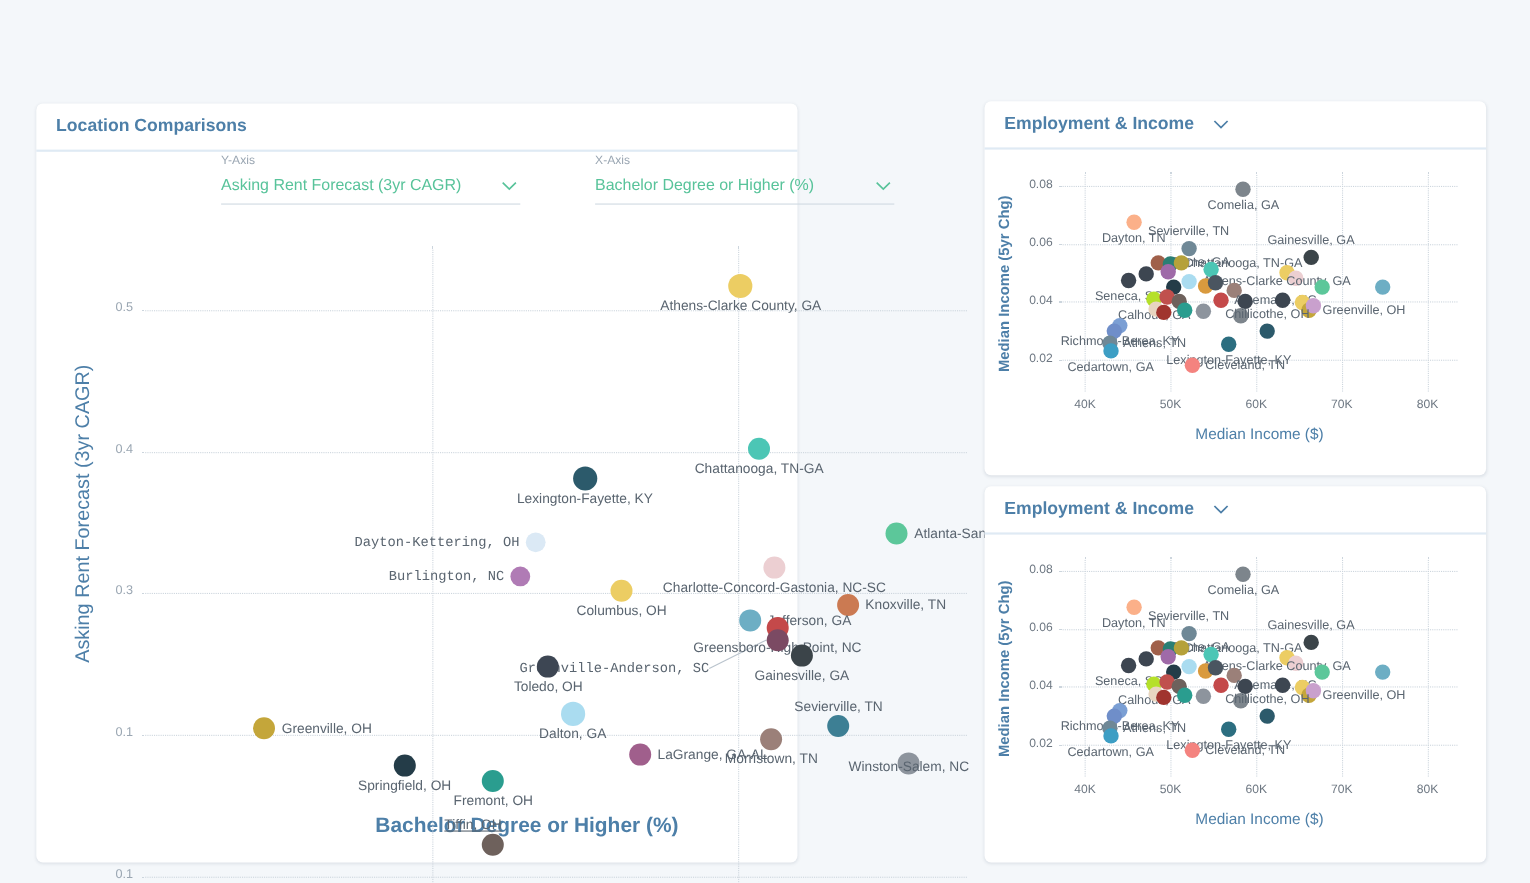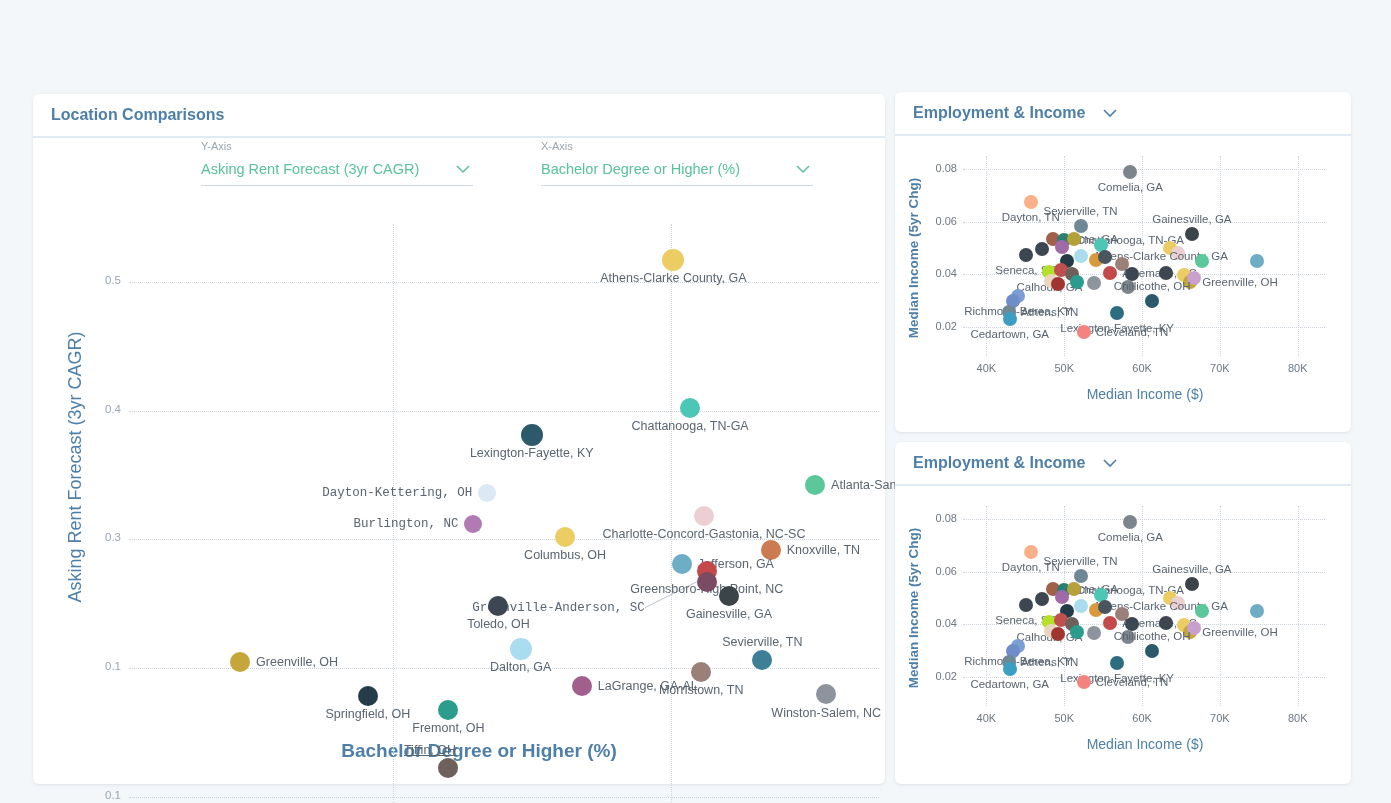--- a/index.html
+++ b/index.html
@@ -35,21 +35,21 @@
     position: absolute; background: #ffffff; border-radius: 6px;
     box-shadow: 0 1px 3px rgba(20,40,70,.10);
   }
   .panel-head {
     height: 44px; display: flex; align-items: center;
     padding: 0 0 0 18px; border-bottom: 2px solid #dfeaf4;
   }
   .panel-title { font-size: 16px; font-weight: bold; color: #4d7fa8; }
   .chev { margin-left: 14px; width: 22px; height: 22px; display:inline-block; }
 
-  #panel-main  { left: 33px;  top: 94px; width: 852px; height: 690px; }
+  #panel-main  { left: 33px;  top: 94px; width: 692px; height: 690px; }
   #panel-ei-1  { left: 895px; top: 92px; width: 456px; height: 340px; }
   #panel-ei-2  { left: 895px; top: 442px; width: 456px; height: 342px; }
 
   
   .selectors { position: absolute; left: 0; top: 44px; width: 100%; height: 62px; }
   .sel { position: absolute; width: 272px; }
   #sel-y { left: 168px; top: 2px; }
   #sel-x { left: 508px; top: 2px; }
   .sel-label { font-size: 11px; color: #9aa6b2; margin-bottom: 7px; }
   .sel-box {
@@ -203,21 +203,21 @@
           <div class="plabel" style="left: 127.111px; top: 437.565px;">Greenville, OH</div>
           <div class="pt" title="Dalton, GA" style="left: 391.667px; top: 424.696px; width: 22px; height: 22px; background: rgb(170, 220, 240);"></div>
           <div class="plabel c" style="left: 391.667px; top: 442.696px;">Dalton, GA</div>
           <div class="pt" title="Sevierville, TN" style="left: 633.333px; top: 436.278px; width: 20px; height: 20px; background: rgb(61, 127, 148);"></div>
           <div class="plabel c" style="left: 633.333px; top: 418.278px;">Sevierville, TN</div>
           <div class="pt" title="Morristown, TN" style="left: 572.222px; top: 447.861px; width: 20px; height: 20px; background: rgb(155, 128, 121);"></div>
           <div class="plabel c" style="left: 572.222px; top: 465.861px;">Morristown, TN</div>
           <div class="pt" title="LaGrange, GA-AL" style="left: 452.778px; top: 462.017px; width: 20px; height: 20px; background: rgb(160, 95, 140);"></div>
           <div class="plabel" style="left: 468.778px; top: 462.017px;">LaGrange, GA-AL</div>
           <div class="pt" title="Winston-Salem, NC" style="left: 697.222px; top: 469.739px; width: 20px; height: 20px; background: rgb(141, 148, 157);"></div>
-          <div class="plabel c" style="left: 697.222px; top: 489px;">Winston-Salem, NC</div>
+          <div class="plabel c" style="left: 697.222px; top: 473px;">Winston-Salem, NC</div>
           <div class="pt" title="Springfield, OH" style="left: 238.889px; top: 472.313px; width: 20px; height: 20px; background: rgb(36, 60, 72);"></div>
           <div class="plabel c" style="left: 238.889px; top: 490.313px;">Springfield, OH</div>
           <div class="pt" title="Fremont, OH" style="left: 319.444px; top: 486.47px; width: 20px; height: 20px; background: rgb(42, 157, 143);"></div>
           <div class="plabel c" style="left: 319.444px; top: 504.47px;">Fremont, OH</div>
           <div class="pt" title="Tiffin, OH" style="left: 319.444px; top: 544.383px; width: 20px; height: 20px; background: rgb(110, 97, 92);"></div>
           <div class="plabel c" style="left: 301px; top: 526.383px; text-decoration: underline;">Tiffin, OH</div>
         </div>
     </div>
   </div>
 

